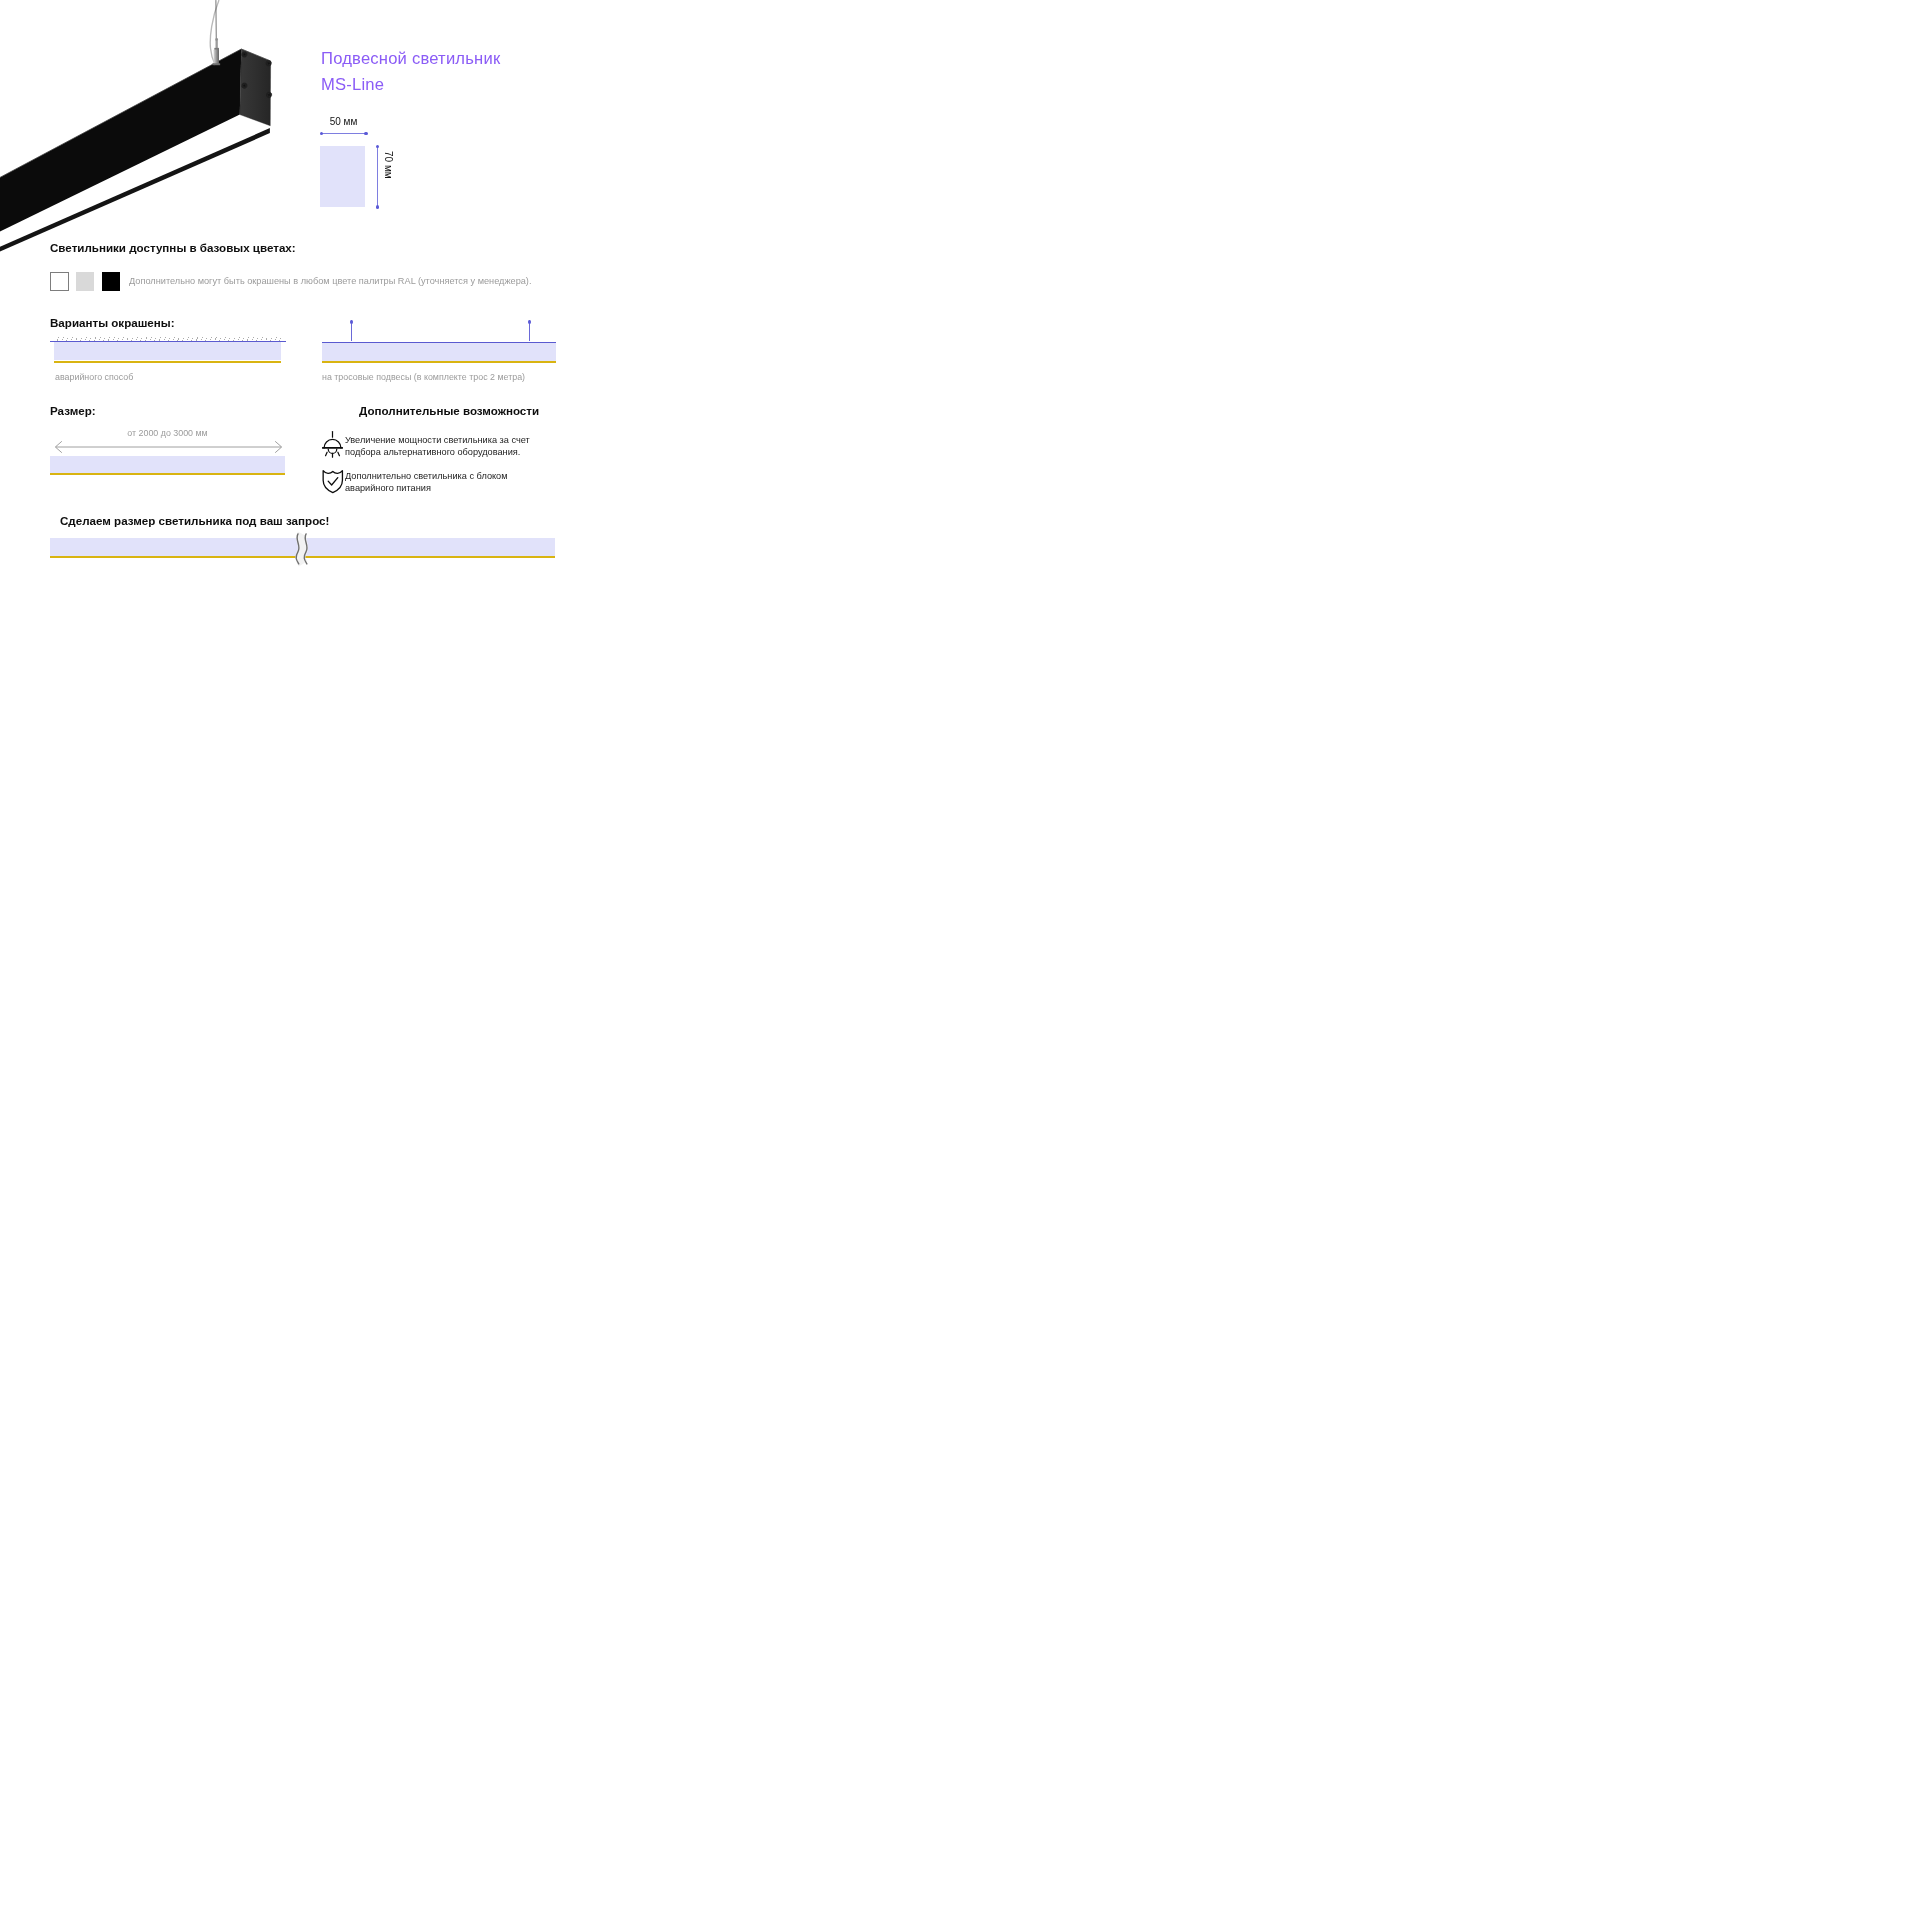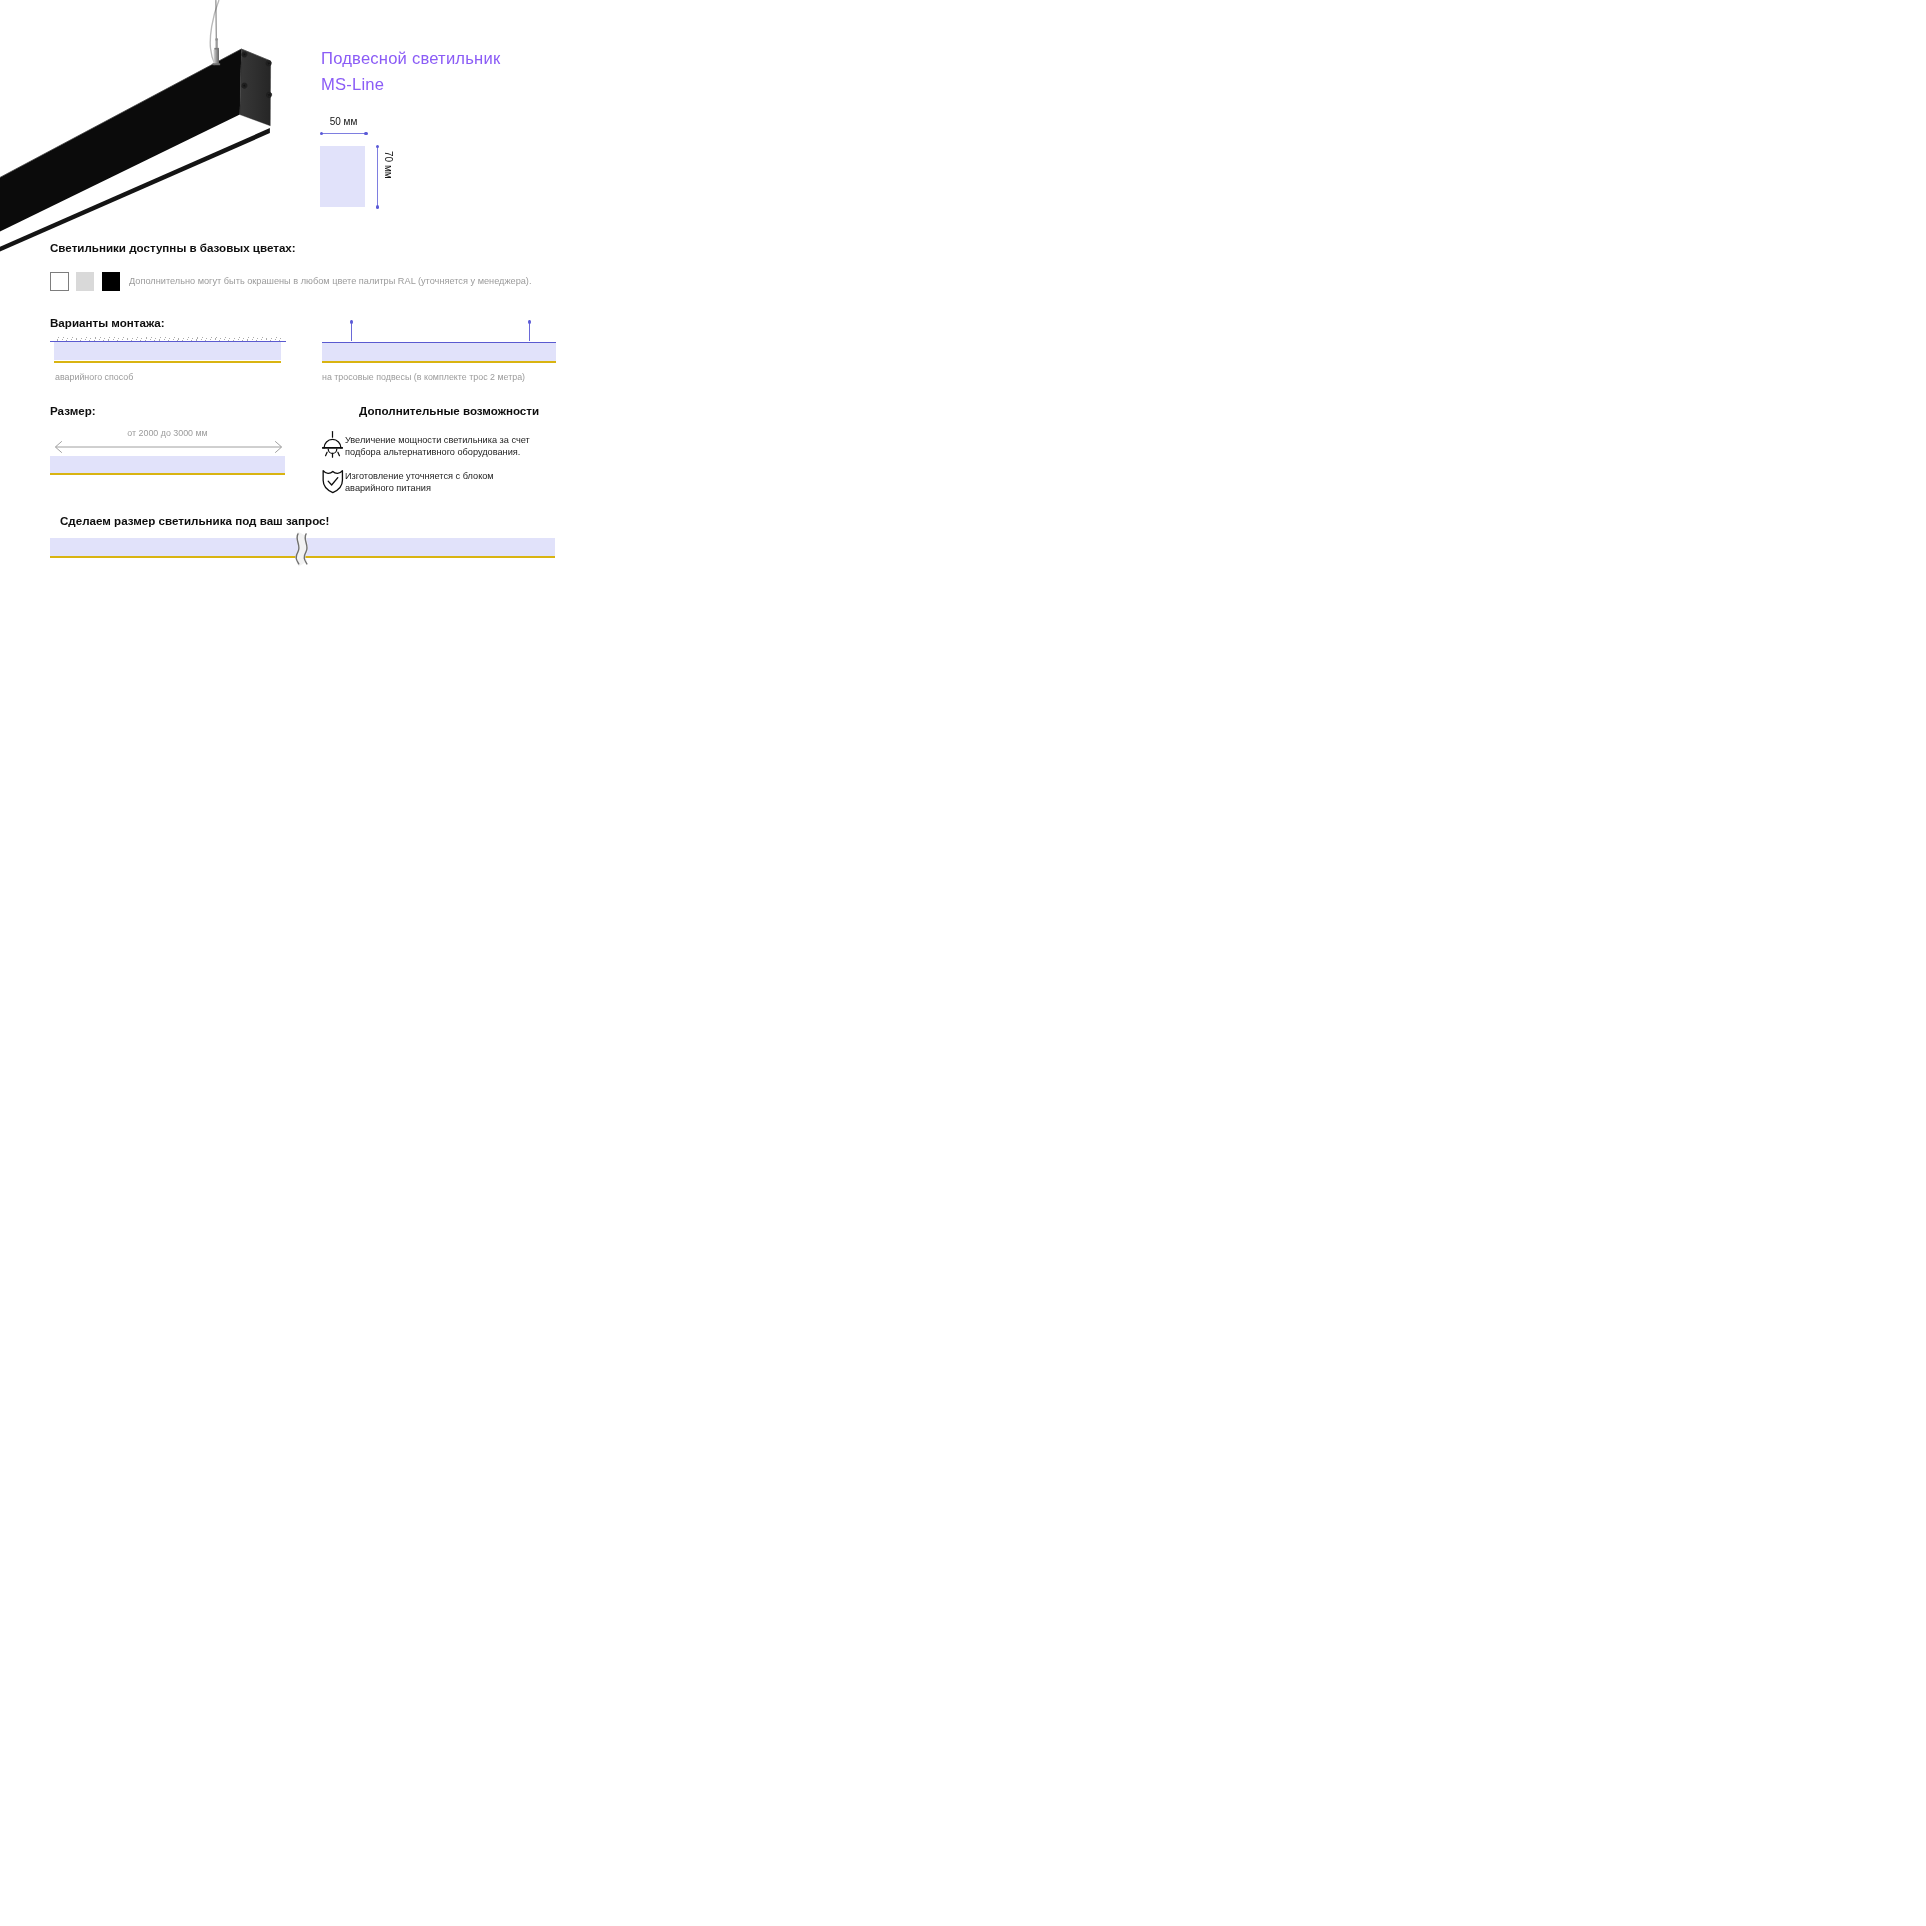--- a/index.html
+++ b/index.html
@@ -146,21 +146,21 @@
   <div class="abs dim-h-label">70 мм</div>
 
   <div class="abs h2" style="left:50px;top:241px;">Светильники доступны в базовых цветах:</div>
   <div class="abs swatch-row">
     <div class="swatch swatch-white"></div>
     <div class="swatch swatch-gray"></div>
     <div class="swatch swatch-black"></div>
   </div>
   <div class="abs gray-note">Дополнительно могут быть окрашены в любом цвете палитры RAL (уточняется у менеджера).</div>
 
-  <div class="abs h2" style="left:50px;top:316px;">Варианты монтажа:</div>
+  <div class="abs h2" style="left:50px;top:316px;">Варианты окрашены:</div>
 
   <div class="abs hatch"></div>
   <div class="abs blue-line m-blue-l"></div>
   <div class="abs lavender-bar m-bar-l"></div>
   <div class="abs yellow-line m-yel-l"></div>
   <div class="abs caption" style="left:55px;">аварийного способ</div>
 
   <div class="abs pin" style="left:351px;"></div>
   <span class="pin-dot" style="left:350px;"></span>
   <div class="abs pin" style="left:529px;"></div>
@@ -196,21 +196,21 @@
     </g>
   </svg>
   <div class="abs feat-text" style="top:434px;">Увеличение мощности светильника за счет подбора альтернативного оборудования.</div>
 
   <svg class="abs" style="left:322px;top:469px;" width="21.6" height="25" viewBox="0 0 56 64">
     <g stroke="#0d0d0d" fill="none" stroke-width="3.4" stroke-linecap="round" stroke-linejoin="round">
       <path d="M3,4 C10,13 21,13 28,6 C35,13 46,13 53,4 L53,29 C53,46 42,55 28,61 C14,55 3,46 3,29 Z"></path>
       <polyline points="16,31 25,41 41,22"></polyline>
     </g>
   </svg>
-  <div class="abs feat-text" style="top:470px;">Изготовление уточняется с блоком аварийного питания</div>
+  <div class="abs feat-text" style="top:470px;">Дополнительно светильника с блоком аварийного питания</div>
 
   <div class="abs h2" style="left:60px;top:514px;">Сделаем размер светильника под ваш запрос!</div>
   <div class="abs lavender-bar big-bar"></div>
   <div class="abs yellow-line big-yel"></div>
   <svg class="abs" style="left:288px;top:529px;" width="28.5" height="39" viewBox="0 0 74 100">
     <path d="M 37,12 C 28,28 46,42 37,58 C 28,74 33,80 39,90" fill="none" stroke="#f2f2f2" stroke-width="26"></path>
     <path d="M 26,12 C 17,28 35,42 26,58 C 17,74 22,80 28,90" fill="none" stroke="#6f6f6f" stroke-width="3.6" stroke-linecap="round"></path>
     <path d="M 47,12 C 38,28 56,42 47,58 C 38,74 43,80 49,90" fill="none" stroke="#6f6f6f" stroke-width="3.6" stroke-linecap="round"></path>
   </svg>
 

